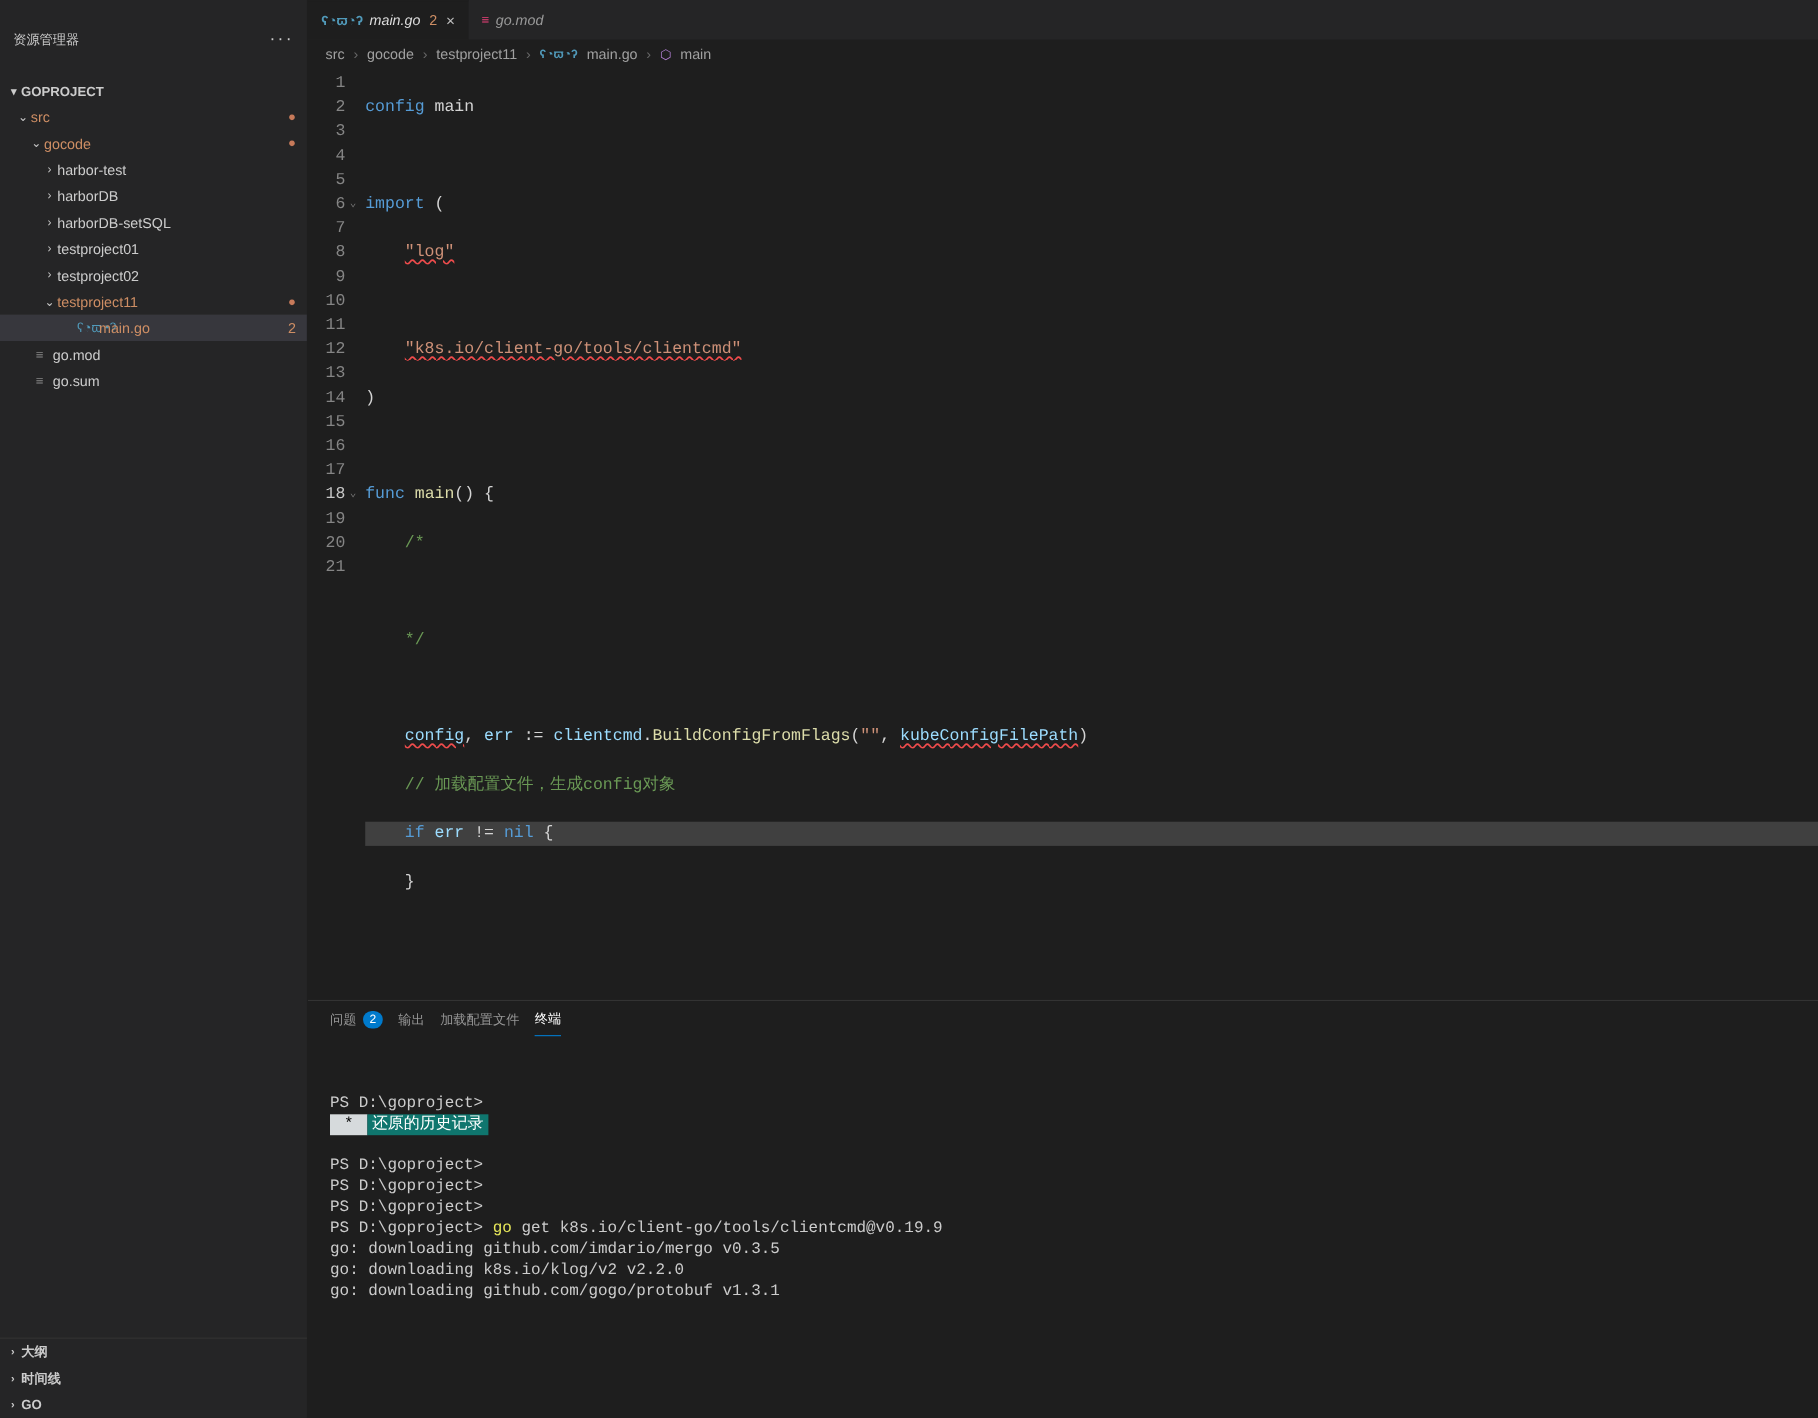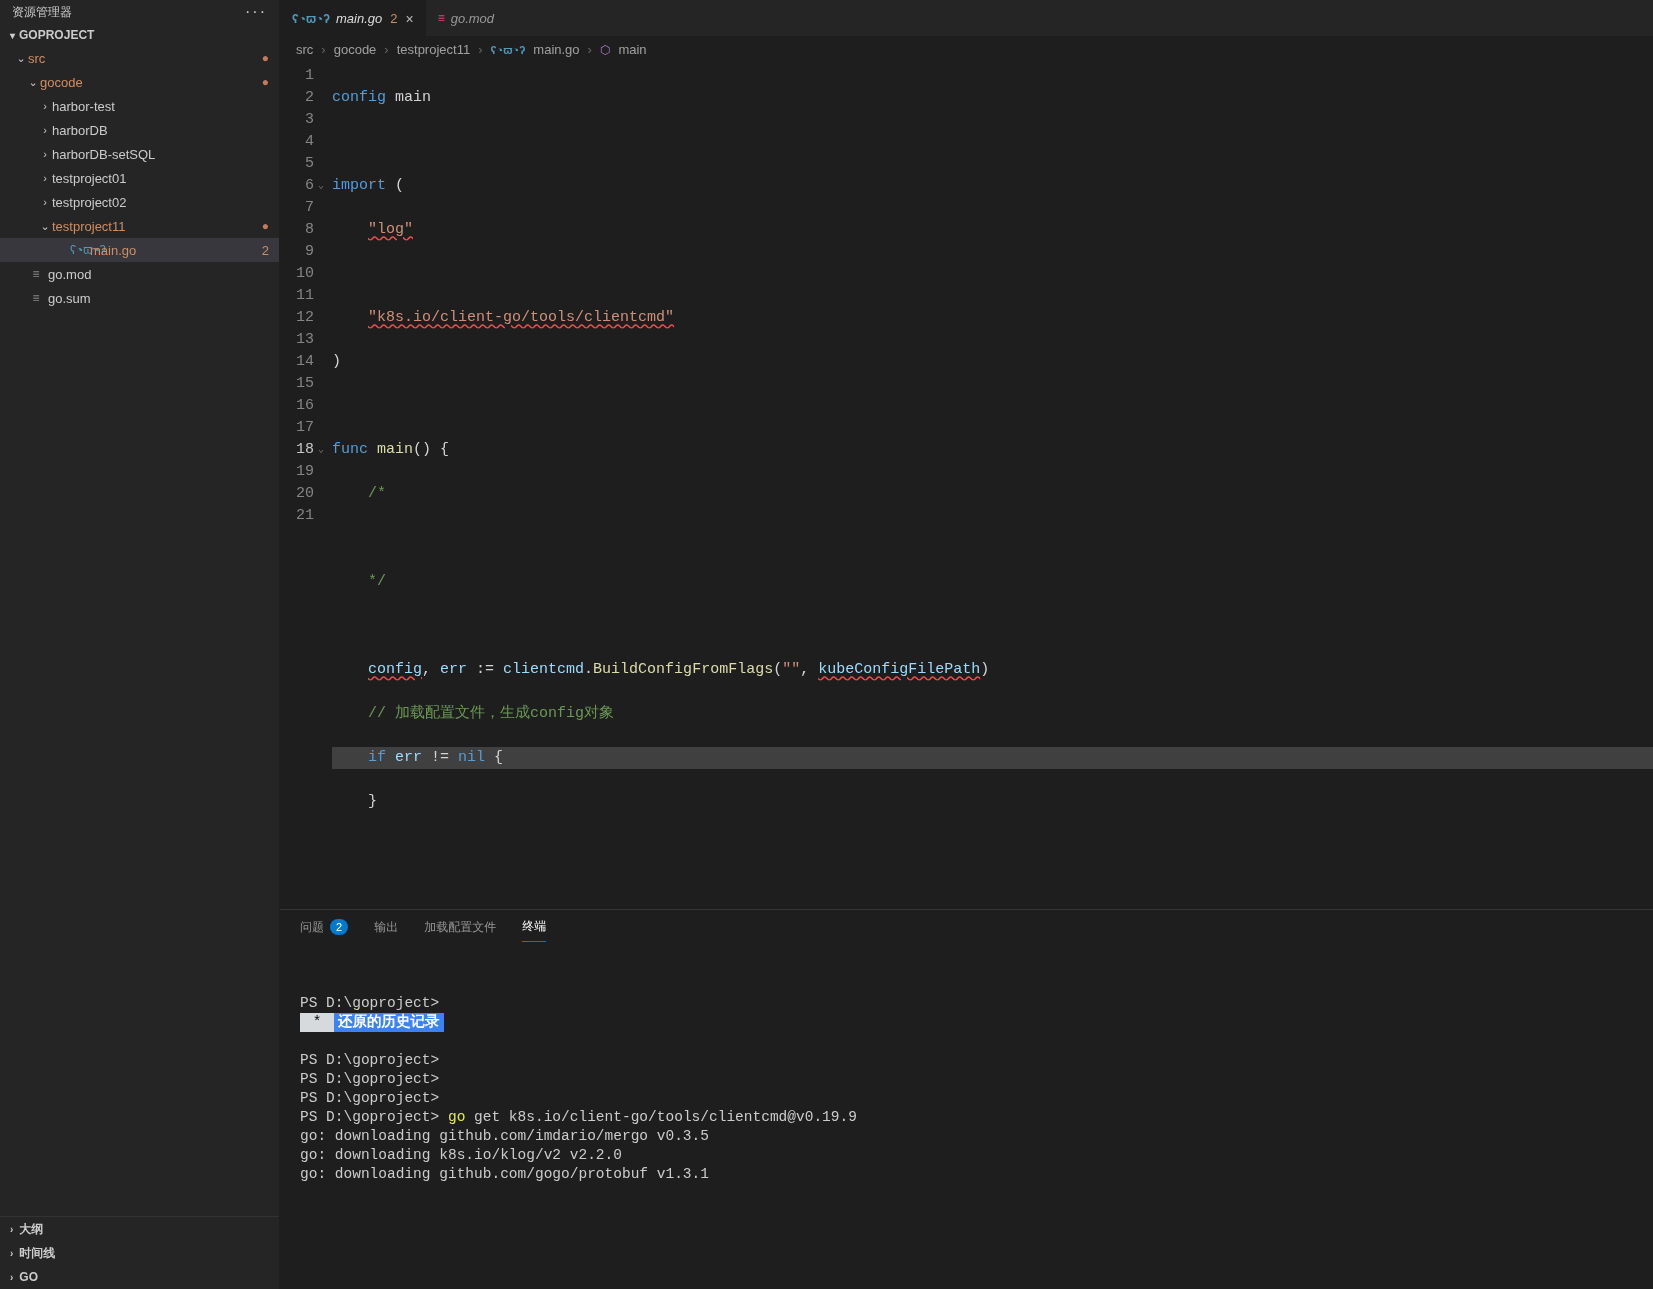--- a/index.html
+++ b/index.html
@@ -1,19 +1,19 @@
 <!DOCTYPE html>
 <html><head>
 <meta charset="utf-8">
 <style>
 * { margin:0; padding:0; box-sizing:border-box; }
 body { font-family:"Segoe UI","Microsoft YaHei",sans-serif; font-size:13px; background:#1e1e1e; color:#ccc; width:1653px; height:1289px; overflow:hidden; }
 .app { display:flex; height:100%; }
 .sidebar { width:280px; background:#252526; border-right:1px solid #1e1e1e; display:flex; flex-direction:column; }
-.sb-header { display:flex; align-items:flex-end; padding:3px 12px; font-size:12px; color:#ccc; }
+.sb-header { display:flex; align-items:flex-end; padding:27px 12px; font-size:12px; color:#ccc; }
 .sb-header .dots { margin-left:auto; font-size:16px; letter-spacing:2px; color:#ccc; }
 .sb-section { padding:4px 10px; font-size:12px; font-weight:700; color:#ccc; display:flex; align-items:center; }
 .sb-section .chev { margin-right:4px; font-size:10px; }
 .tree { flex:1; overflow:auto; }
 .tree-item { display:flex; align-items:center; height:24px; padding-left:0; color:#ccc; cursor:default; white-space:nowrap; }
 .tree-item.sel { background:#37373d; }
 .tree-item .chev { width:14px; text-align:center; font-size:11px; color:#c5c5c5; }
 .tree-item .ic { width:16px; text-align:center; margin-right:4px; font-size:12px; }
 .tree-item .lbl { flex:1; }
 .tree-item .dot { color:#c77a5a; margin-right:10px; font-size:12px; }
@@ -45,28 +45,28 @@
 .code .line.hl { background:#404040; }
 .fold { position:absolute; left:-14px; color:#777; font-size:10px; }
 .kw { color:#569cd6; }
 .fn { color:#dcdcaa; }
 .str { color:#ce9178; }
 .cmt { color:#6a9955; }
 .ident { color:#9cdcfe; }
 .err-u { text-decoration: underline wavy #f14c4c; text-underline-offset:2px; }
 
 .panel { flex:1; border-top:1px solid #333; display:flex; flex-direction:column; }
-.ptabs { display:flex; gap:26px; padding:8px 4px 0 20px; font-size:12px; color:#969696; }
+.ptabs { display:flex; gap:14px; padding:8px 4px 0 20px; font-size:12px; color:#969696; }
 .ptab { padding-bottom:6px; cursor:default; display:flex; align-items:center; gap:6px; }
 .ptab.active { color:#fff; border-bottom:1px solid #007acc; }
 .countb { background:#007acc; color:#fff; border-radius:10px; font-size:11px; padding:0 6px; height:16px; display:inline-flex; align-items:center; }
 .term { flex:1; padding:14px 20px; font-family:Consolas,"Courier New",monospace; font-size:14.5px; line-height:19px; color:#ccc; white-space:pre; overflow:auto; position:relative; }
 .prompt { color:#ccc; }
 .cmd { color:#e8e85a; }
-.histbox { display:inline-block; background:#3b82f6; color:#fff; padding:0 4px;font-weight:bold; }
+.histbox { display:inline-block; background:#0f766e; color:#fff; padding:0 4px; }
 .histlab { background:#d6dadc; color:#000; padding:0 4px; display:inline-block; }
 .go-mod-ic { color:#ec407a; margin-right:6px; font-weight:700; font-style:normal; font-size:12px; }
 </style>
 </head>
 <body>
 
 <div class="app">
   <div class="sidebar">
     <div class="sb-header">
       <span>资源管理器</span>

